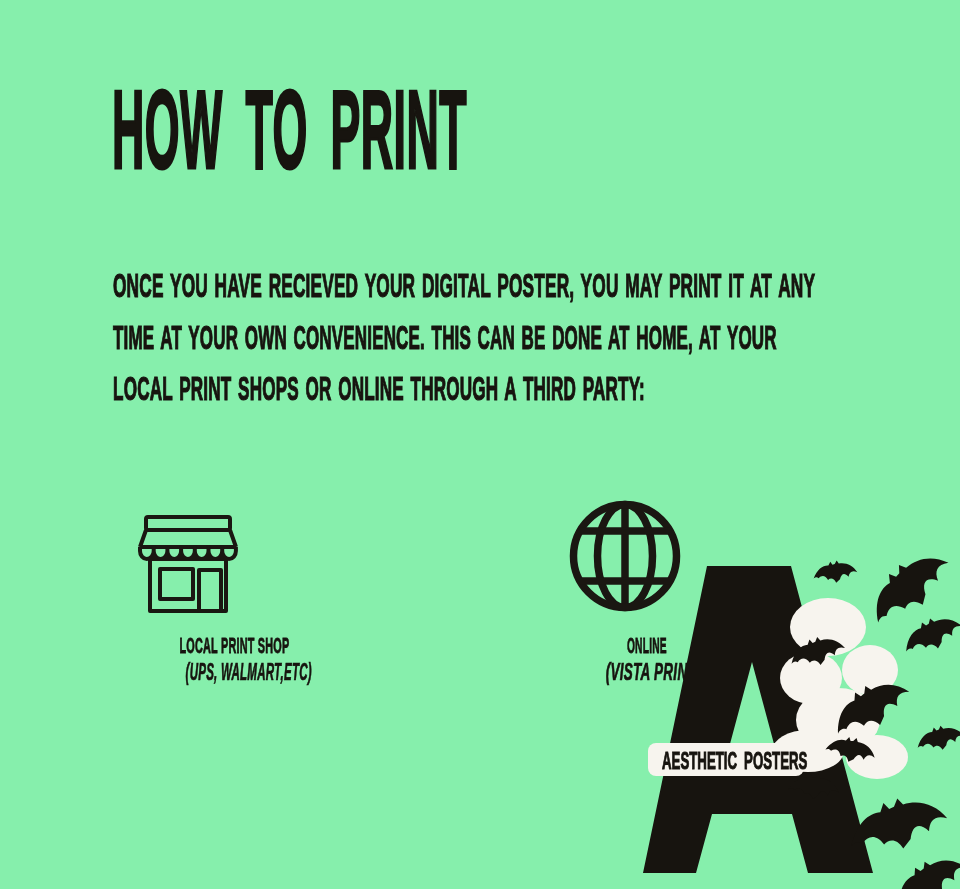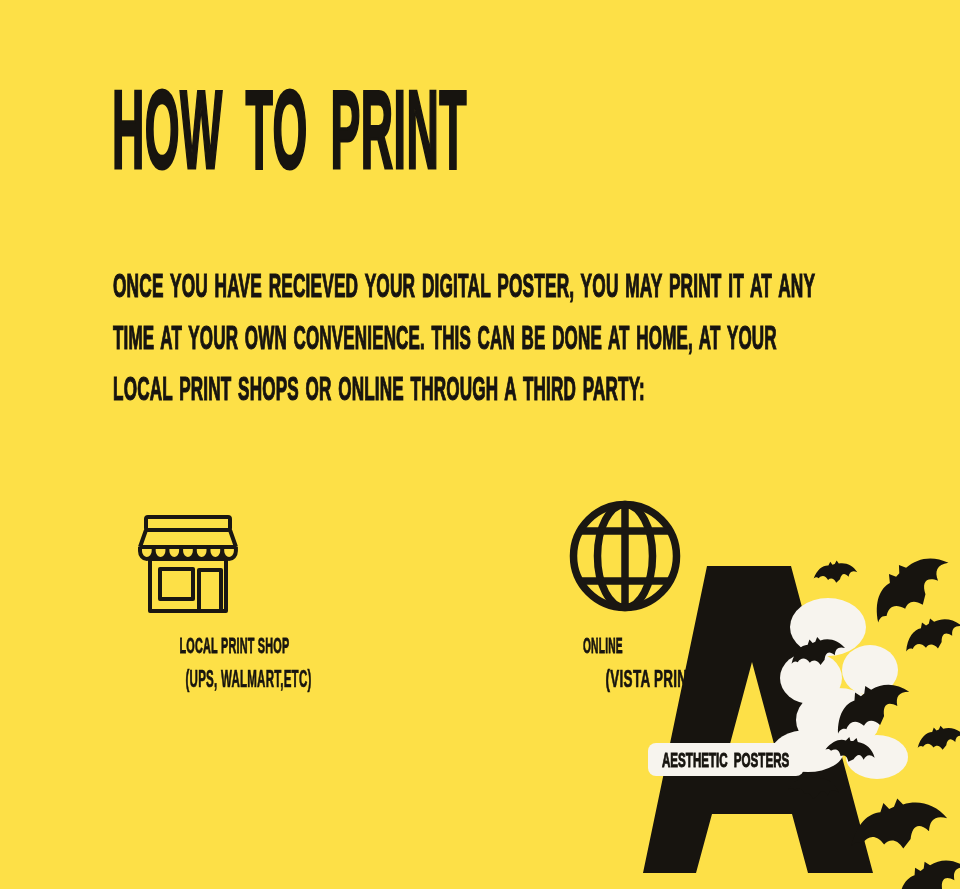--- a/index.html
+++ b/index.html
@@ -19,47 +19,47 @@
     -webkit-text-stroke:3px #17140f;
   }
   .intro{
     position:absolute;left:113px;top:260px;
     font-size:33px;font-weight:bold;
     -webkit-text-stroke:1.2px #17140f;
     word-spacing:.1em;letter-spacing:.01em;
   }
   .intro .line{line-height:51.7px;height:51.7px;white-space:nowrap;}
 
-  .option{position:absolute;top:500px;width:130px;text-align:left;}
+  .option{position:absolute;top:500px;width:130px;text-align:right;}
   .option .icon-slot{height:114px;display:flex;align-items:flex-end;justify-content:center;}
   .option svg{stroke:#1a1712;fill:none;}
   .opt-label-row{margin-top:21px;height:22px;}
-  .opt-sub-row{margin-top:10px;height:26px;}
+  .opt-sub-row{margin-top:3px;height:26px;font-style:italic;}
   .opt-label{font-size:22px;font-weight:bold;line-height:1;-webkit-text-stroke:.8px #17140f;letter-spacing:.02em;}
   .opt-sub{font-size:23px;font-weight:bold;line-height:1.05;-webkit-text-stroke:.7px #17140f;letter-spacing:.02em;}
   #opt-store{left:123px;}
   #opt-home{left:328px;}
   #opt-online{left:560px;}
 
   .logo{position:absolute;left:0;top:0;width:960px;height:889px;}
   .a-letter{position:absolute;left:630px;top:562px;width:340px;height:312px;}
   .cloud{position:absolute;border-radius:50%;background:#f7f4ee;}
   .brand-band{position:absolute;left:648px;top:743px;width:156px;height:33px;border-radius:8px;background:#f7f4ee;}
   .brand-text{
     position:absolute;left:662px;top:749px;
-    font-size:21px;font-weight:bold;line-height:1;
+    font-size:24px;font-weight:bold;line-height:1;
     -webkit-text-stroke:1px #17140f;word-spacing:.25em;
   }
   .bat{position:absolute;overflow:visible;}
   .defs-hidden{position:absolute;width:0;height:0;overflow:hidden;}
 </style>
 </head>
 <body>
 
-<div class="page" style="background: #fde047; color: rgb(23, 20, 15);">
+<div class="page" style="background: #86efac; color: rgb(23, 20, 15);">
 
   <h1 class="title" style="margin:0;">
     <span class="fit fit-left" style="transform: scaleX(0.3998);">HOW TO PRINT</span>
   </h1>
 
   <div class="intro">
     <div class="line"><span class="fit fit-left" style="transform: scaleX(0.5231);">ONCE YOU HAVE RECIEVED YOUR DIGITAL POSTER, YOU MAY PRINT IT AT ANY</span></div>
     <div class="line"><span class="fit fit-left" style="transform: scaleX(0.5155);">TIME AT YOUR OWN CONVENIENCE. THIS CAN BE DONE AT HOME, AT YOUR</span></div>
     <div class="line"><span class="fit fit-left" style="transform: scaleX(0.519);">LOCAL PRINT SHOPS OR ONLINE THROUGH A THIRD PARTY:</span></div>
   </div>

